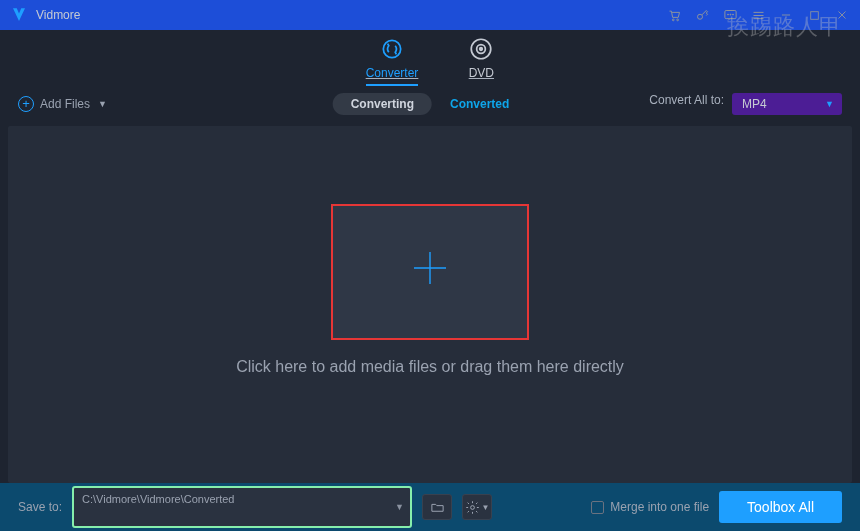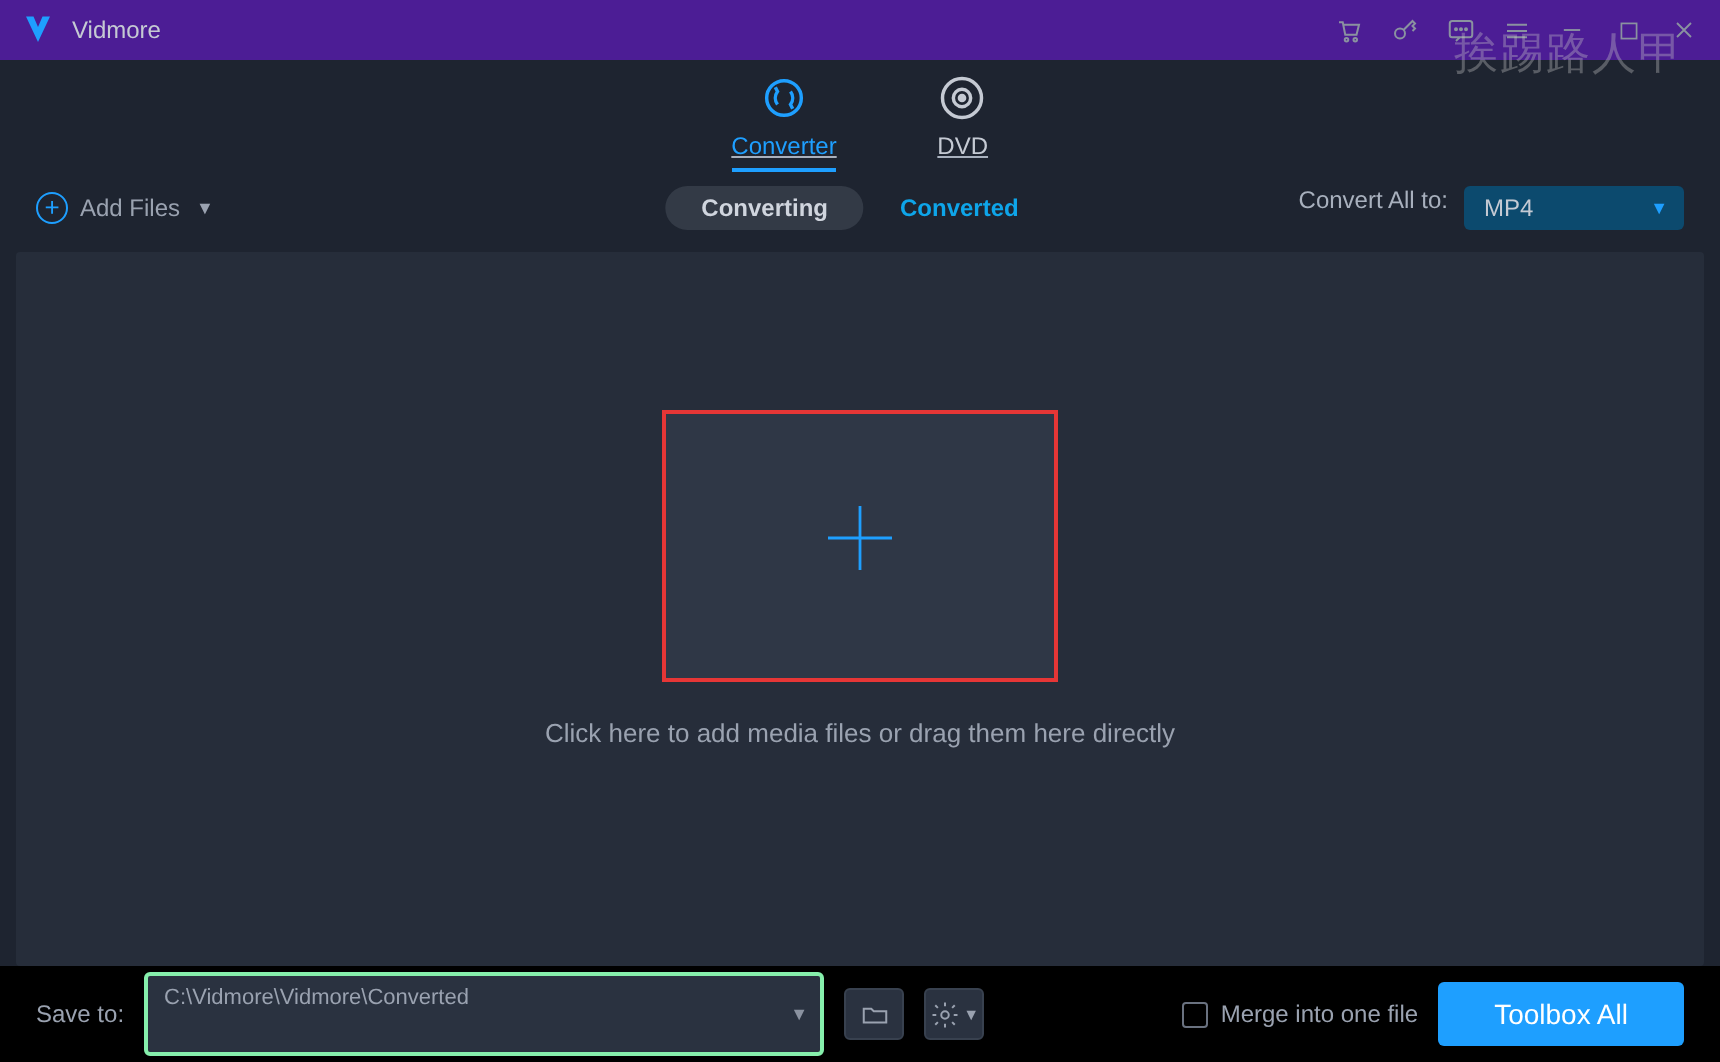--- a/index.html
+++ b/index.html
@@ -1,19 +1,19 @@
 <!DOCTYPE html>
 <html><head>
 <meta charset="utf-8">
 <style>
   * { box-sizing: border-box; margin: 0; padding: 0; font-family: "Segoe UI", Arial, sans-serif; }
   body { width: 860px; height: 531px; background: #1e2430; color: #a8b0bd; overflow: hidden; position: relative; }
   
   
-  .titlebar { height: 30px; display: flex; align-items: center; padding: 0 10px; background: #4c1d95; text-align: right; }
+  .titlebar { height: 30px; display: flex; align-items: center; padding: 0 10px; background: #1d4ed8; text-align: right; }
   .logo { width: 18px; height: 18px; margin-right: 8px; }
   .app-title { font-size: 12px; color: #c5cad3; }
   .titlebar-spacer { flex: 1; }
   .titlebar-icons { display: flex; gap: 12px; align-items: center; }
   .tb-icon { width: 16px; height: 16px; color: #8a92a0; cursor: pointer; display: flex; align-items: center; justify-content: center; }
   
   
   .nav-tabs { height: 56px; display: flex; justify-content: center; align-items: flex-end; gap: 50px; background: #1e2430; text-decoration: underline; }
   .nav-tab { display: flex; flex-direction: column; align-items: center; gap: 4px; cursor: pointer; padding-bottom: 4px; border-bottom: 2px solid transparent; }
   .nav-tab.active { border-bottom: 2px solid #1e9fff; }
@@ -24,32 +24,32 @@
   
   
   .toolbar { height: 36px; display: flex; align-items: center; padding: 0 18px; background: #1e2430; border-bottom: 1px solid #1e2430; }
   .add-files { display: flex; align-items: center; gap: 6px; color: #9aa2b0; cursor: pointer; font-size: 12px; }
   .plus-circle { width: 16px; height: 16px; border: 1.5px solid #1e9fff; border-radius: 50%; display: flex; align-items: center; justify-content: center; color: #1e9fff; font-size: 13px; line-height: 1; }
   .chev-down { font-size: 9px; color: #9aa2b0; margin-left: 2px; }
   .toolbar-center { position: absolute; left: 50%; transform: translateX(-50%); display: flex; align-items: center; gap: 0; }
   .pill { background: #333a46; border-radius: 14px; padding: 4px 18px; font-size: 12px; color: #d0d5de; cursor: pointer; font-weight: bold; }
   .pill.inactive { background: transparent; color: #0ea5e9; }
   .toolbar-right { margin-left: auto; display: flex; align-items: flex-start; gap: 8px; font-size: 12px; }
-  .format-select { background: #0c4a6e; border: none; color: #c5cad3; padding: 4px 30px 4px 10px; font-size: 12px; border-radius: 3px; position: relative; min-width: 110px; cursor: pointer; }
+  .format-select { background: #4c1d95; border: none; color: #c5cad3; padding: 4px 30px 4px 10px; font-size: 12px; border-radius: 3px; position: relative; min-width: 110px; cursor: pointer; }
   .format-caret { position: absolute; right: 8px; top: 50%; transform: translateY(-50%); color: #1e9fff; font-size: 9px; }
   .select-wrap { position: relative; }
   
   
   .main { position: absolute; top: 126px; left: 8px; right: 8px; bottom: 48px; background: #262d3a; border-radius: 2px; display: flex; flex-direction: column; align-items: center; justify-content: center; }
   .dropzone { width: 198px; height: 136px; border: 2px solid #e63636; background: #2f3746; display: flex; align-items: center; justify-content: center; cursor: pointer; margin-top: -30px; }
   .big-plus { font-size: 44px; color: #1e9fff; font-weight: 200; line-height: 1; }
-  .drop-hint { margin-top: 18px; font-size: 13px; color: #9aa2b0; }
+  .drop-hint { margin-top: 18px; font-size: 16px; color: #9aa2b0; }
   
   
-  .bottom-bar { position: absolute; bottom: 0; left: 0; right: 0; height: 48px; background: #000000; display: flex; align-items: center; padding: 0 18px; gap: 10px; }
+  .bottom-bar { position: absolute; bottom: 0; left: 0; right: 0; height: 48px; background: #0c4a6e; display: flex; align-items: center; padding: 0 18px; gap: 10px; }
   .save-label { font-size: 12px; color: #9aa2b0; }
   .path-select { flex: 0 0 340px; position: relative; }
   .path-input { width: 100%; background: #2a3240; border: 2px solid #86efac; color: #9aa2b0; padding: 5px 28px 21px 8px; font-size: 11px; border-radius: 3px; }
   .path-caret { position: absolute; right: 8px; top: 50%; transform: translateY(-50%); color: #8a92a0; font-size: 9px; }
   .icon-btn { width: 30px; height: 26px; background: #2a3240; border: 1px solid #38414f; border-radius: 3px; display: flex; align-items: center; justify-content: center; color: #9aa2b0; cursor: pointer; }
   .bottom-spacer { flex: 1; }
   .merge-check { display: flex; align-items: center; gap: 6px; font-size: 12px; color: #9aa2b0; cursor: pointer; }
   .checkbox { width: 13px; height: 13px; border: 1px solid #6a7280; border-radius: 2px; }
   .convert-btn { background: #1e9fff; color: #fff; font-size: 14px; padding: 8px 28px; border-radius: 3px; cursor: pointer; border: none; }
   

